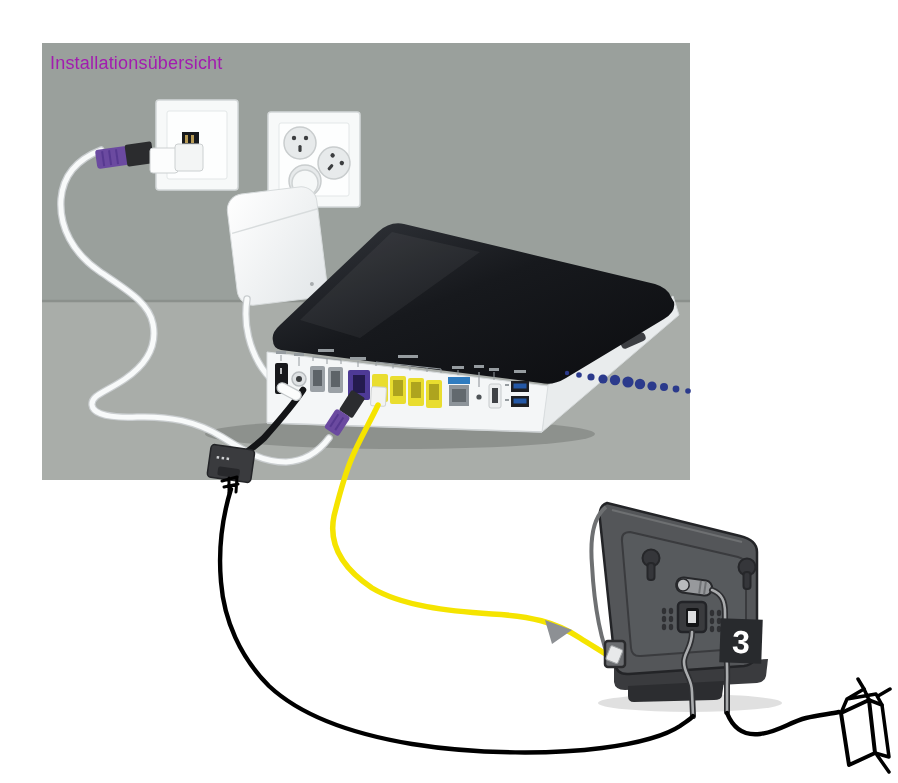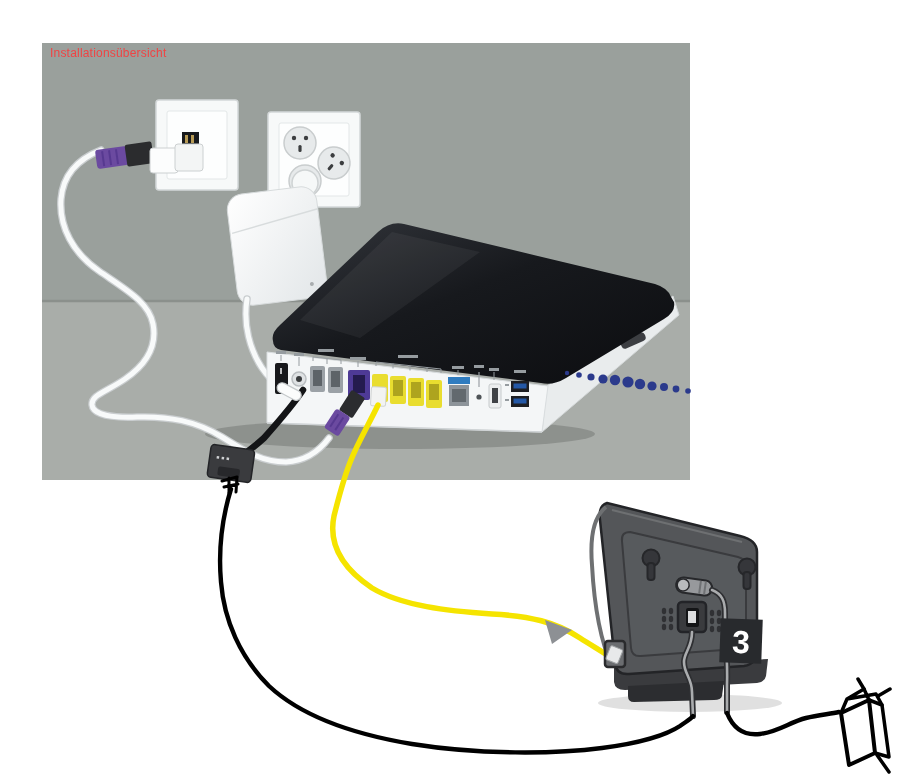--- a/index.html
+++ b/index.html
@@ -1,19 +1,19 @@
 <!DOCTYPE html>
 <html><head>
 <meta charset="utf-8">
 <style>
   html,body{margin:0;padding:0;background:#ffffff;}
   .canvas{position:relative;width:898px;height:783px;background:#fff;overflow:hidden;
           font-family:"Liberation Sans", sans-serif;}
   svg{position:absolute;left:0;top:0;}
-  .photo-title{position:absolute;left:50px;top:46px;color:#ef4444;font-size:12px;
+  .photo-title{position:absolute;left:50px;top:53px;color:#a21caf;font-size:18px;
                font-weight:400;letter-spacing:.2px;}
   .ink{stroke:#000;fill:none;stroke-linecap:round;stroke-linejoin:round;}
   .cordO{stroke:#2e2f32;stroke-width:6;fill:none;stroke-linecap:round;}
   .cordI{stroke:#aaacae;stroke-width:2.6;fill:none;stroke-linecap:round;}
   .whiteCableO{stroke:#c9cdcf;stroke-width:7.5;fill:none;stroke-linecap:round;}
   .whiteCableI{stroke:#f8fafa;stroke-width:5;fill:none;stroke-linecap:round;}
   .mark{fill:#969ca0;}
   .badge-num{font-family:"Liberation Sans",sans-serif;font-size:32px;font-weight:bold;fill:#ffffff;}
 </style>
 </head>

